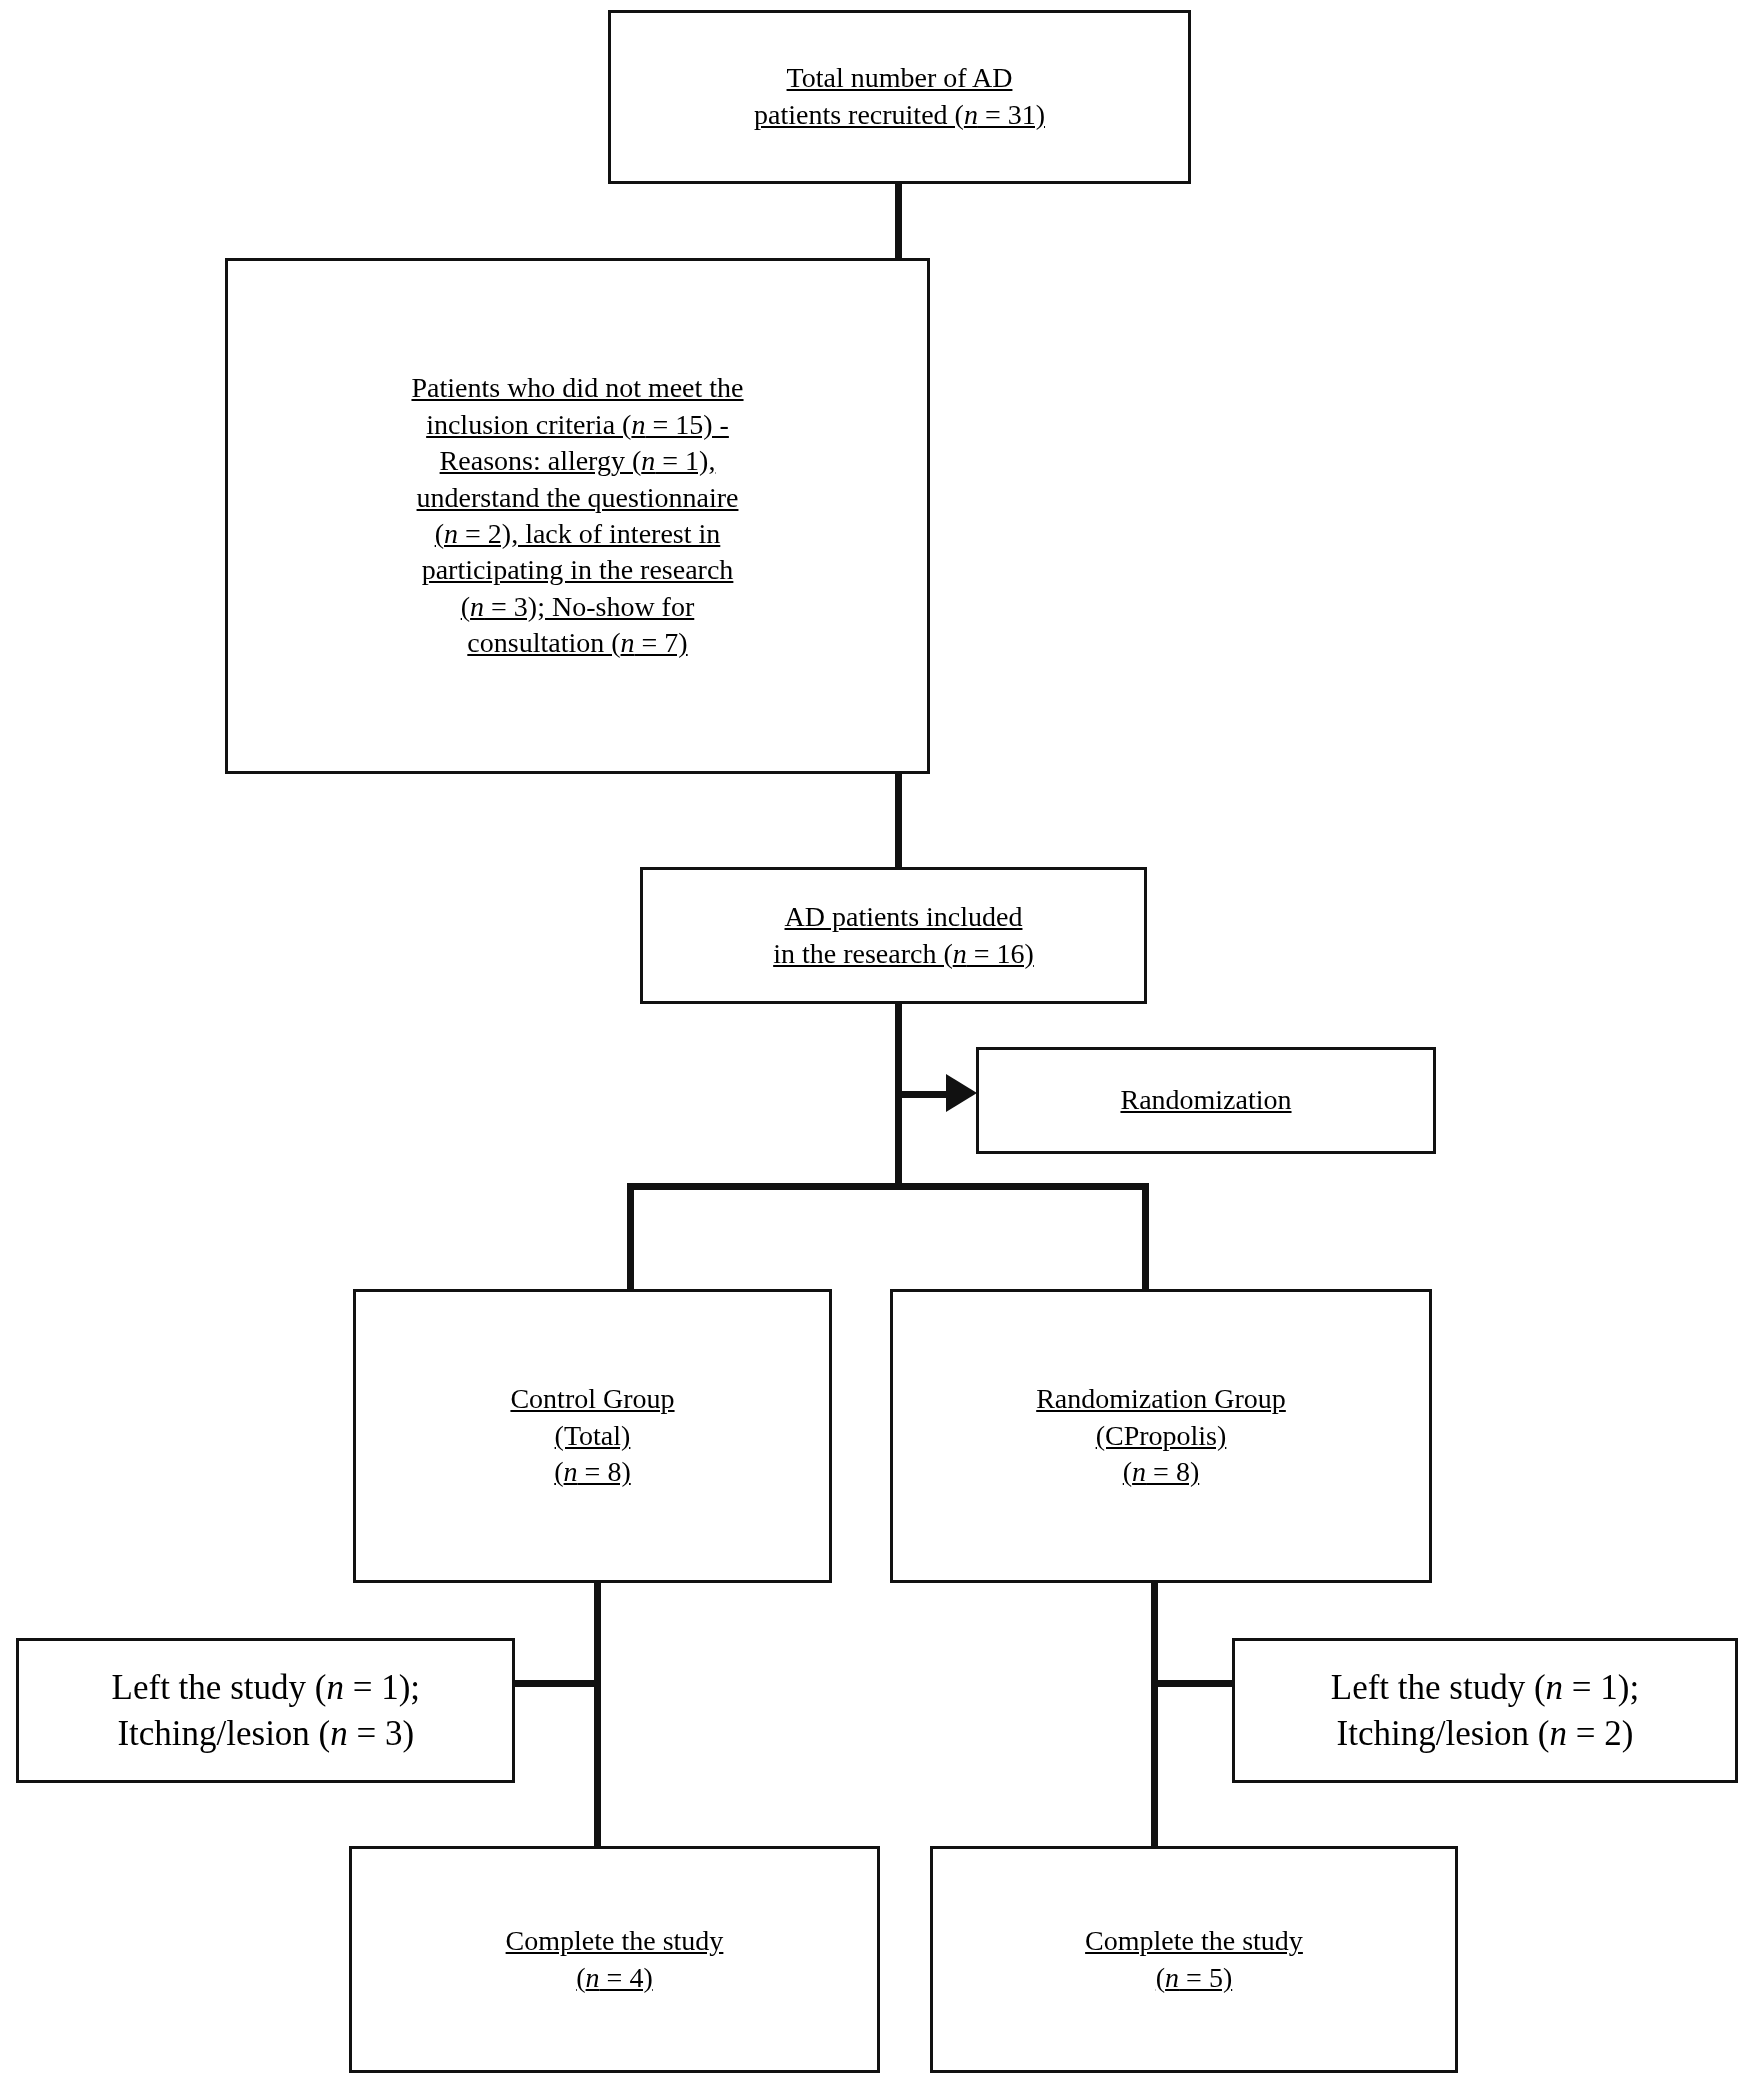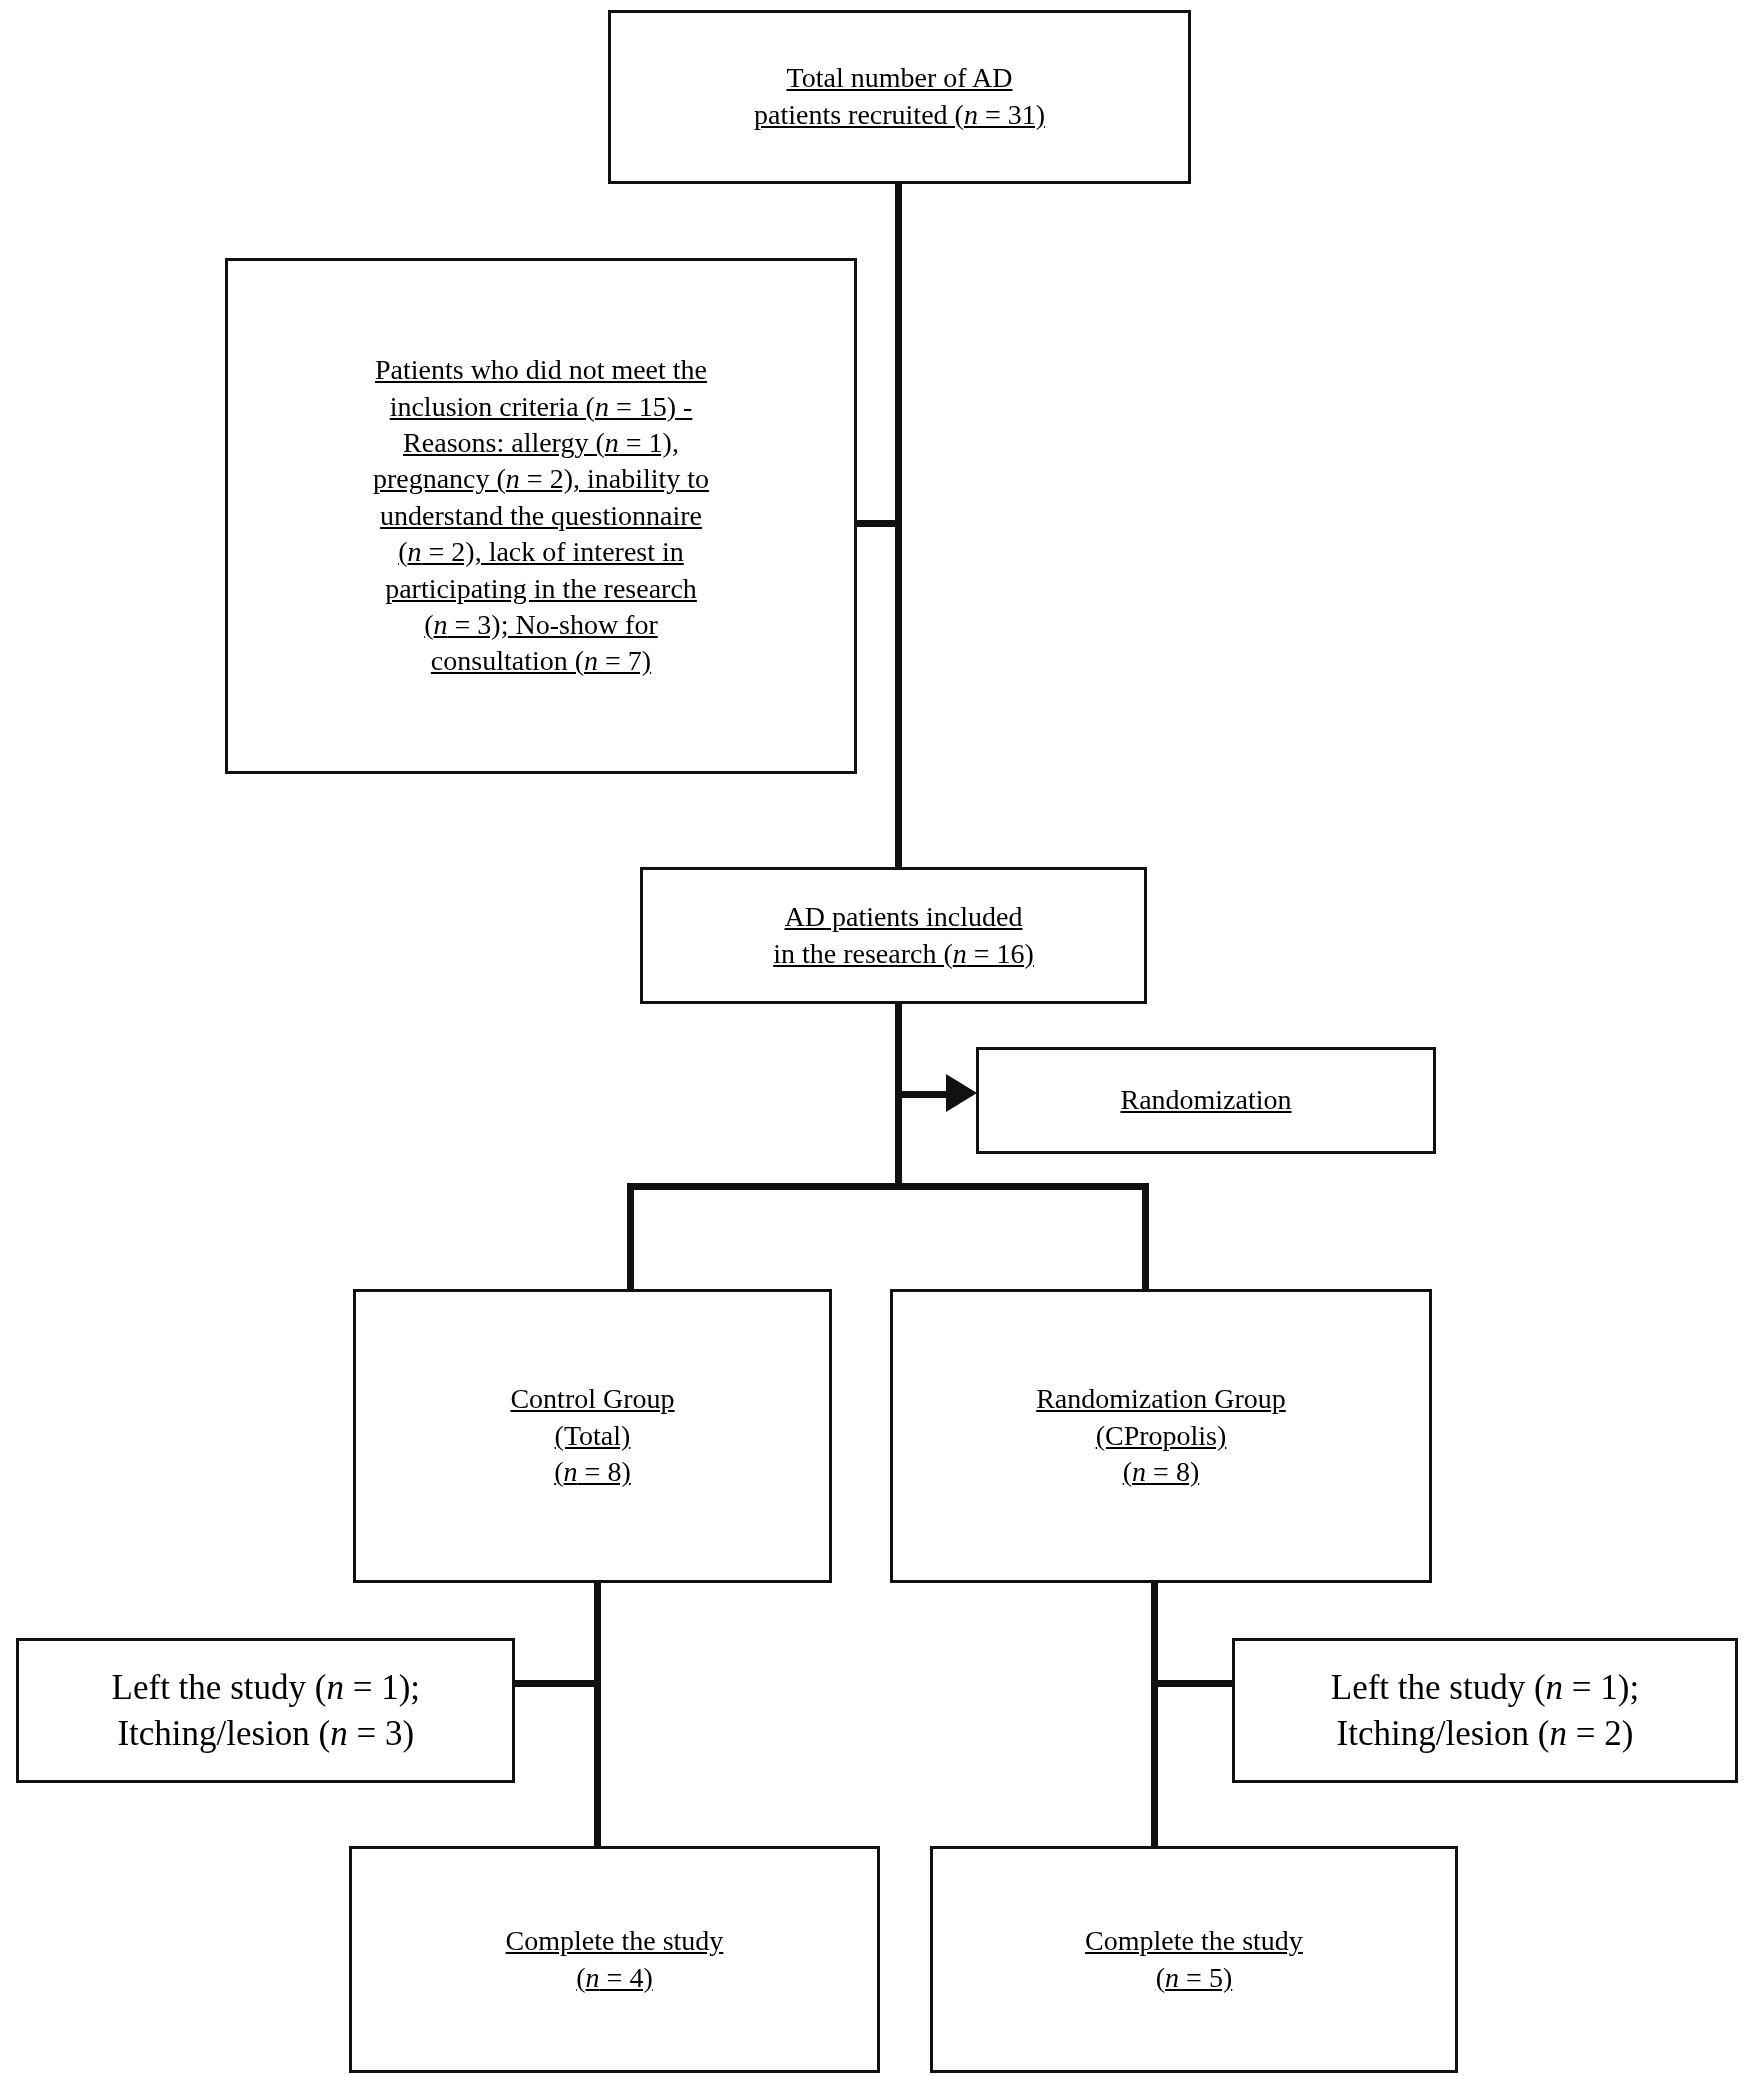--- a/index.html
+++ b/index.html
@@ -91,25 +91,24 @@
 
   <div class="conn vline" style="left:1151px; top:1580px; height:269px;"></div>
 
   <div class="conn hline" style="left:1151px; top:1680px; width:85px;"></div>
 
   <div class="node fs-big" style="left:608px; top:9.6px; width:583px; height:174px;">
     <span class="line">Total number of AD</span>
     <span class="line">patients recruited (<span class="ital">n</span> = 31)</span>
   </div>
 
-  <div class="node fs-big" style="left:225px; top:258px; width:632px; height:516px;">
+  <div class="node fs-big" style="left:225px; top:258px; width:705px; height:516px;">
     <span class="line">Patients who did not meet the</span>
     <span class="line">inclusion criteria (<span class="ital">n</span> = 15) -</span>
     <span class="line">Reasons: allergy (<span class="ital">n</span> = 1),</span>
-    <span class="line">pregnancy (<span class="ital">n</span> = 2), inability to</span>
     <span class="line">understand the questionnaire</span>
     <span class="line">(<span class="ital">n</span> = 2), lack of interest in</span>
     <span class="line">participating in the research</span>
     <span class="line">(<span class="ital">n</span> = 3); No-show for</span>
     <span class="line">consultation (<span class="ital">n</span> = 7)</span>
   </div>
 
   <div class="node fs-big" style="left:640px; top:867px; width:507px; height:137px;padding-left:20px;">
     <span class="line">AD patients  included</span>
     <span class="line">in the research (<span class="ital">n</span> = 16)</span>

